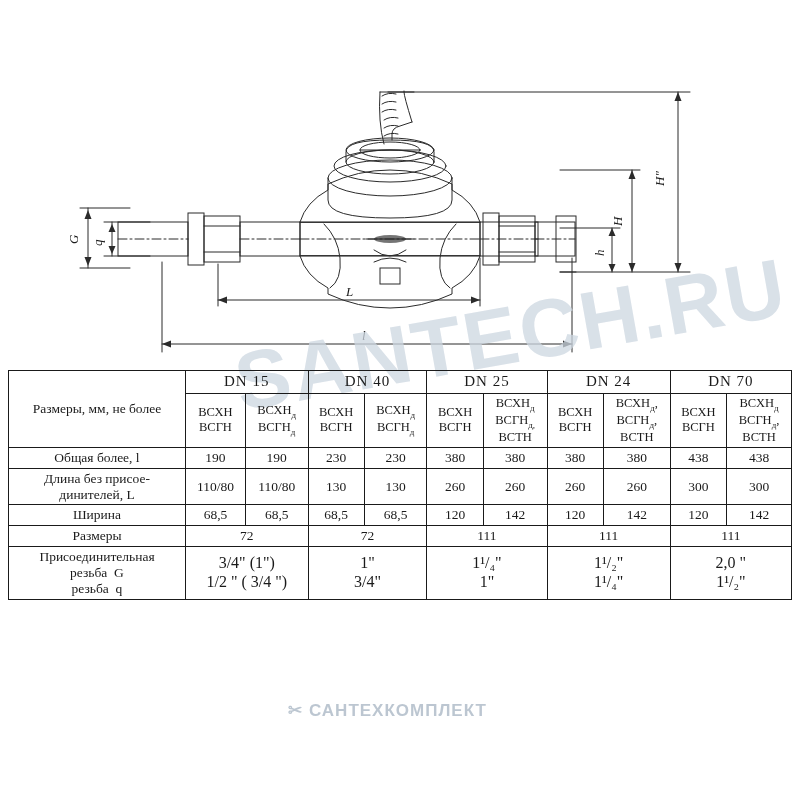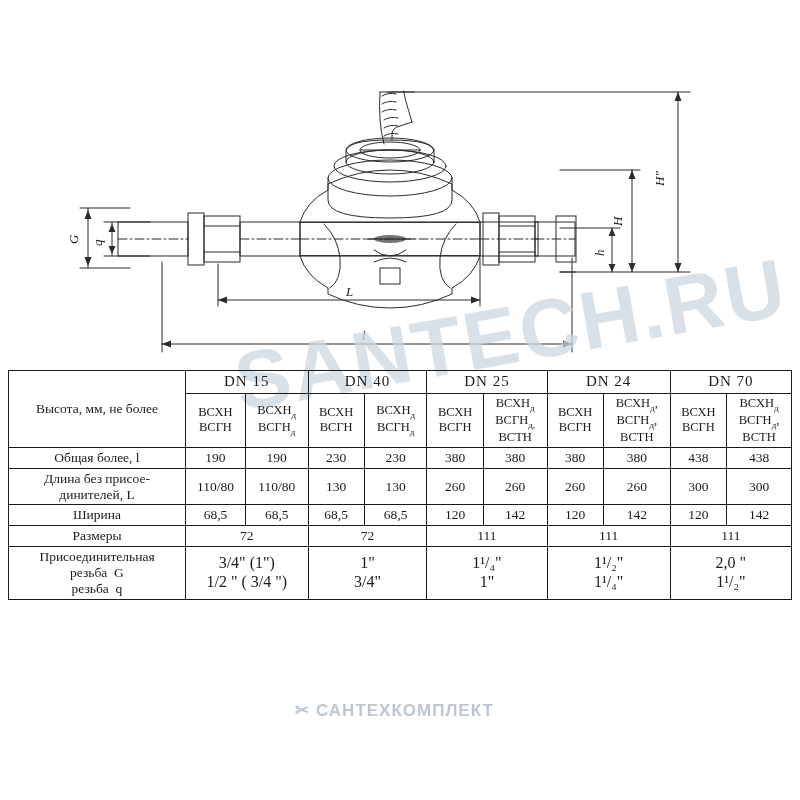--- a/index.html
+++ b/index.html
@@ -29,21 +29,21 @@
   }
   .wm-big{
     left:232px;top:288px;
     font-size:82px;
     letter-spacing:2px;
     transform:rotate(-10deg);
     color:#cdd7e1;
     opacity:.75;
   }
   .wm-small{
-    left:295px;top:700px;
+    left:288px;top:700px;
     font-size:17px;
     color:#b9c4cf;
     letter-spacing:1px;
     opacity:.95;
   }
 
   
   table.spec{
     position:absolute;
     left:8px;top:370px;
@@ -203,21 +203,21 @@
   <div class="wm wm-small">
     <span>✂</span>
     <span>САНТЕХКОМПЛЕКТ</span>
   </div>
 
   <table class="spec">
 
     <tbody>
         <tr>
       <td class="lbl" rowspan="2">
-        <span>Высота, мм, не более</span>
+        <span>Размеры, мм, не более</span>
       </td>
       <td class="dn" colspan="2">DN  15</td>
       <td class="dn" colspan="2">DN  40</td>
       <td class="dn" colspan="2">DN  25</td>
       <td class="dn" colspan="2">DN  24</td>
       <td class="dn" colspan="2">DN  70</td>
     </tr>
 
     <tr class="big-row">
       <td class="sub"><span>ВСХН<br>ВСГН</span></td>

